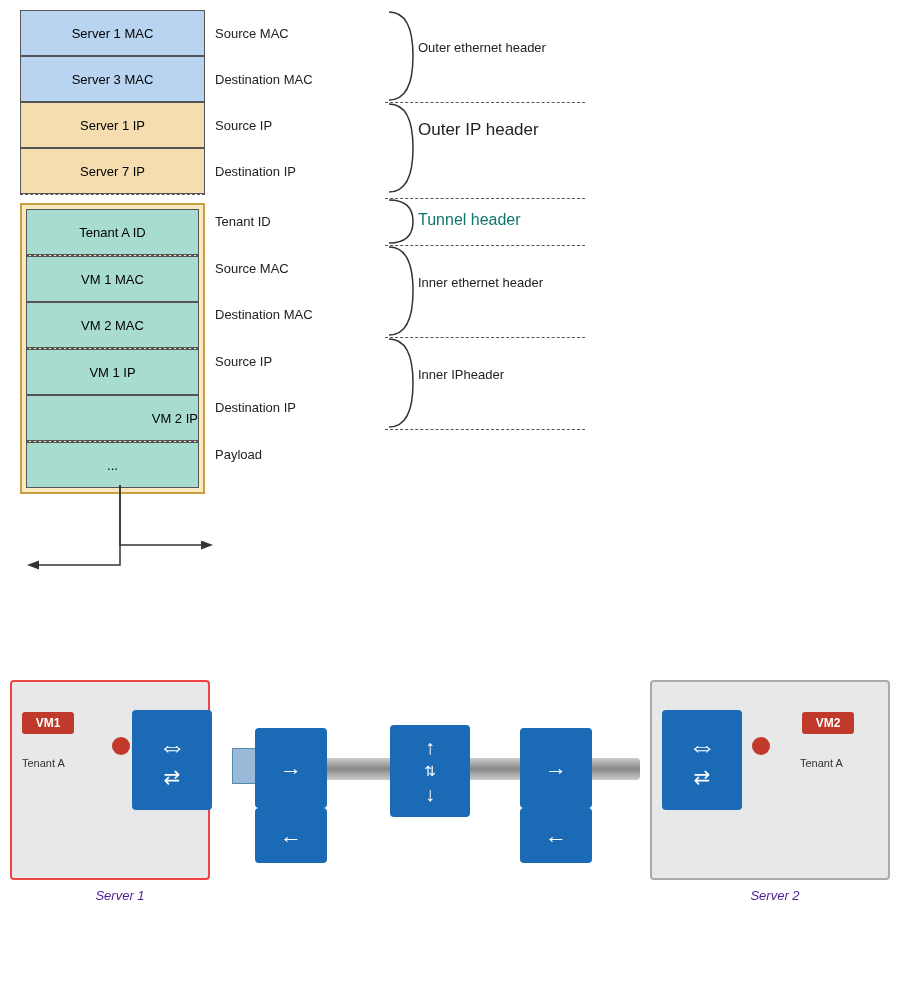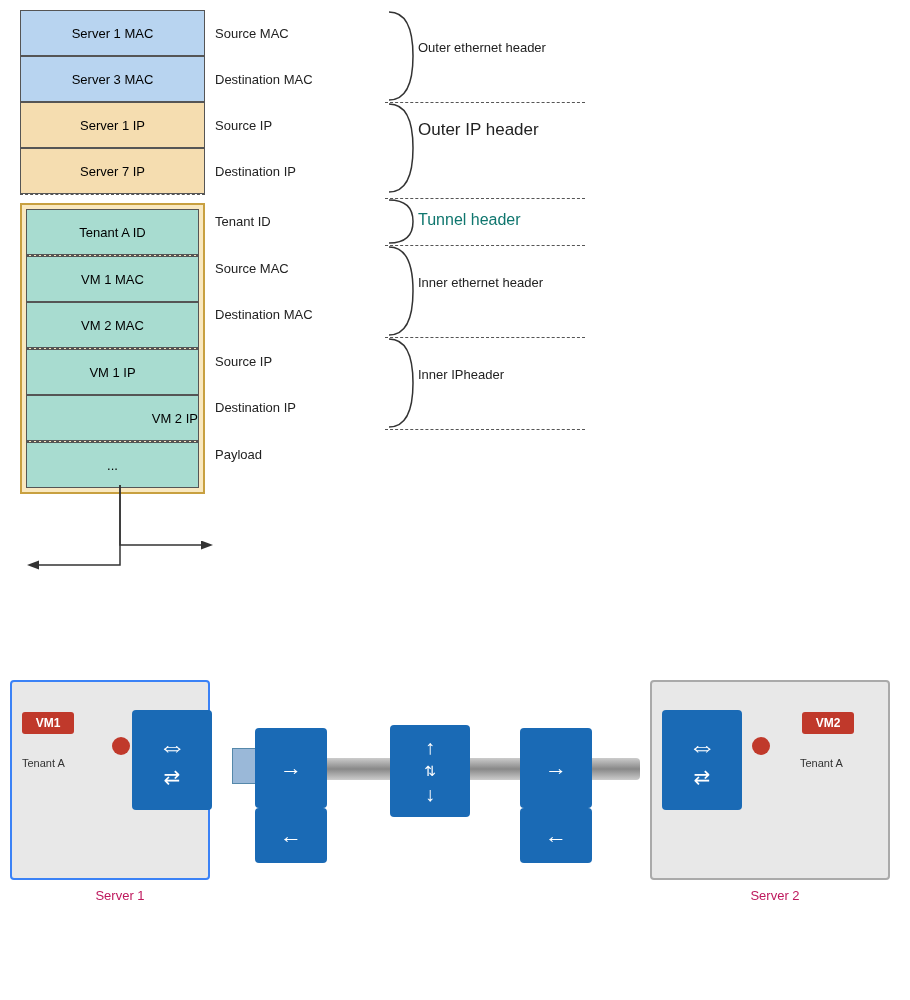--- a/index.html
+++ b/index.html
@@ -90,22 +90,23 @@
       position: absolute;
       height: 22px;
       background: linear-gradient(to bottom, #ccc, #888, #ccc);
       border-radius: 4px;
     }
 
     
     .server-name {
       position: absolute;
       font-size: 13px;
-      color: #be185d;
+      color: #4c1d95;
       text-align: center;
+      font-style: italic;
     }
   </style>
 </head>
 <body>
 
 <div id="packet-diagram">
 
   <div class="box box-blue" style="position:absolute;left:10px;top:0px;width:185px;">
     <span>Server 1 MAC</span>
   </div>
@@ -248,21 +249,21 @@
       <marker id="arr2" markerWidth="8" markerHeight="8" refX="6" refY="3" orient="auto">
         <path d="M0,0 L0,6 L8,3 z" fill="#333"></path>
       </marker>
     </defs>
   </svg>
 
 </div>
 
 <div id="network">
 
-  <div style="position:absolute;left:10px;top:20px;width:200px;height:200px;background:#e8e8e8;border:2px solid #3b82f6;border-radius:4px;">
+  <div style="position:absolute;left:10px;top:20px;width:200px;height:200px;background:#e8e8e8;border:2px solid #ef4444;border-radius:4px;">
 
     <div class="vm-label" style="left:10px;top:30px;width:52px;">
       <span>VM1</span>
     </div>
     <div style="position:absolute;left:10px;top:75px;font-size:11px;color:#333;">Tenant A</div>
 
     <div class="red-dot" style="left:100px;top:55px;"></div>
 
     <div class="switch-box" style="left:120px;top:28px;width:80px;height:100px;">
       <span style="color:#fff;font-size:28px;display:flex;flex-direction:column;align-items:center;gap:2px;">

